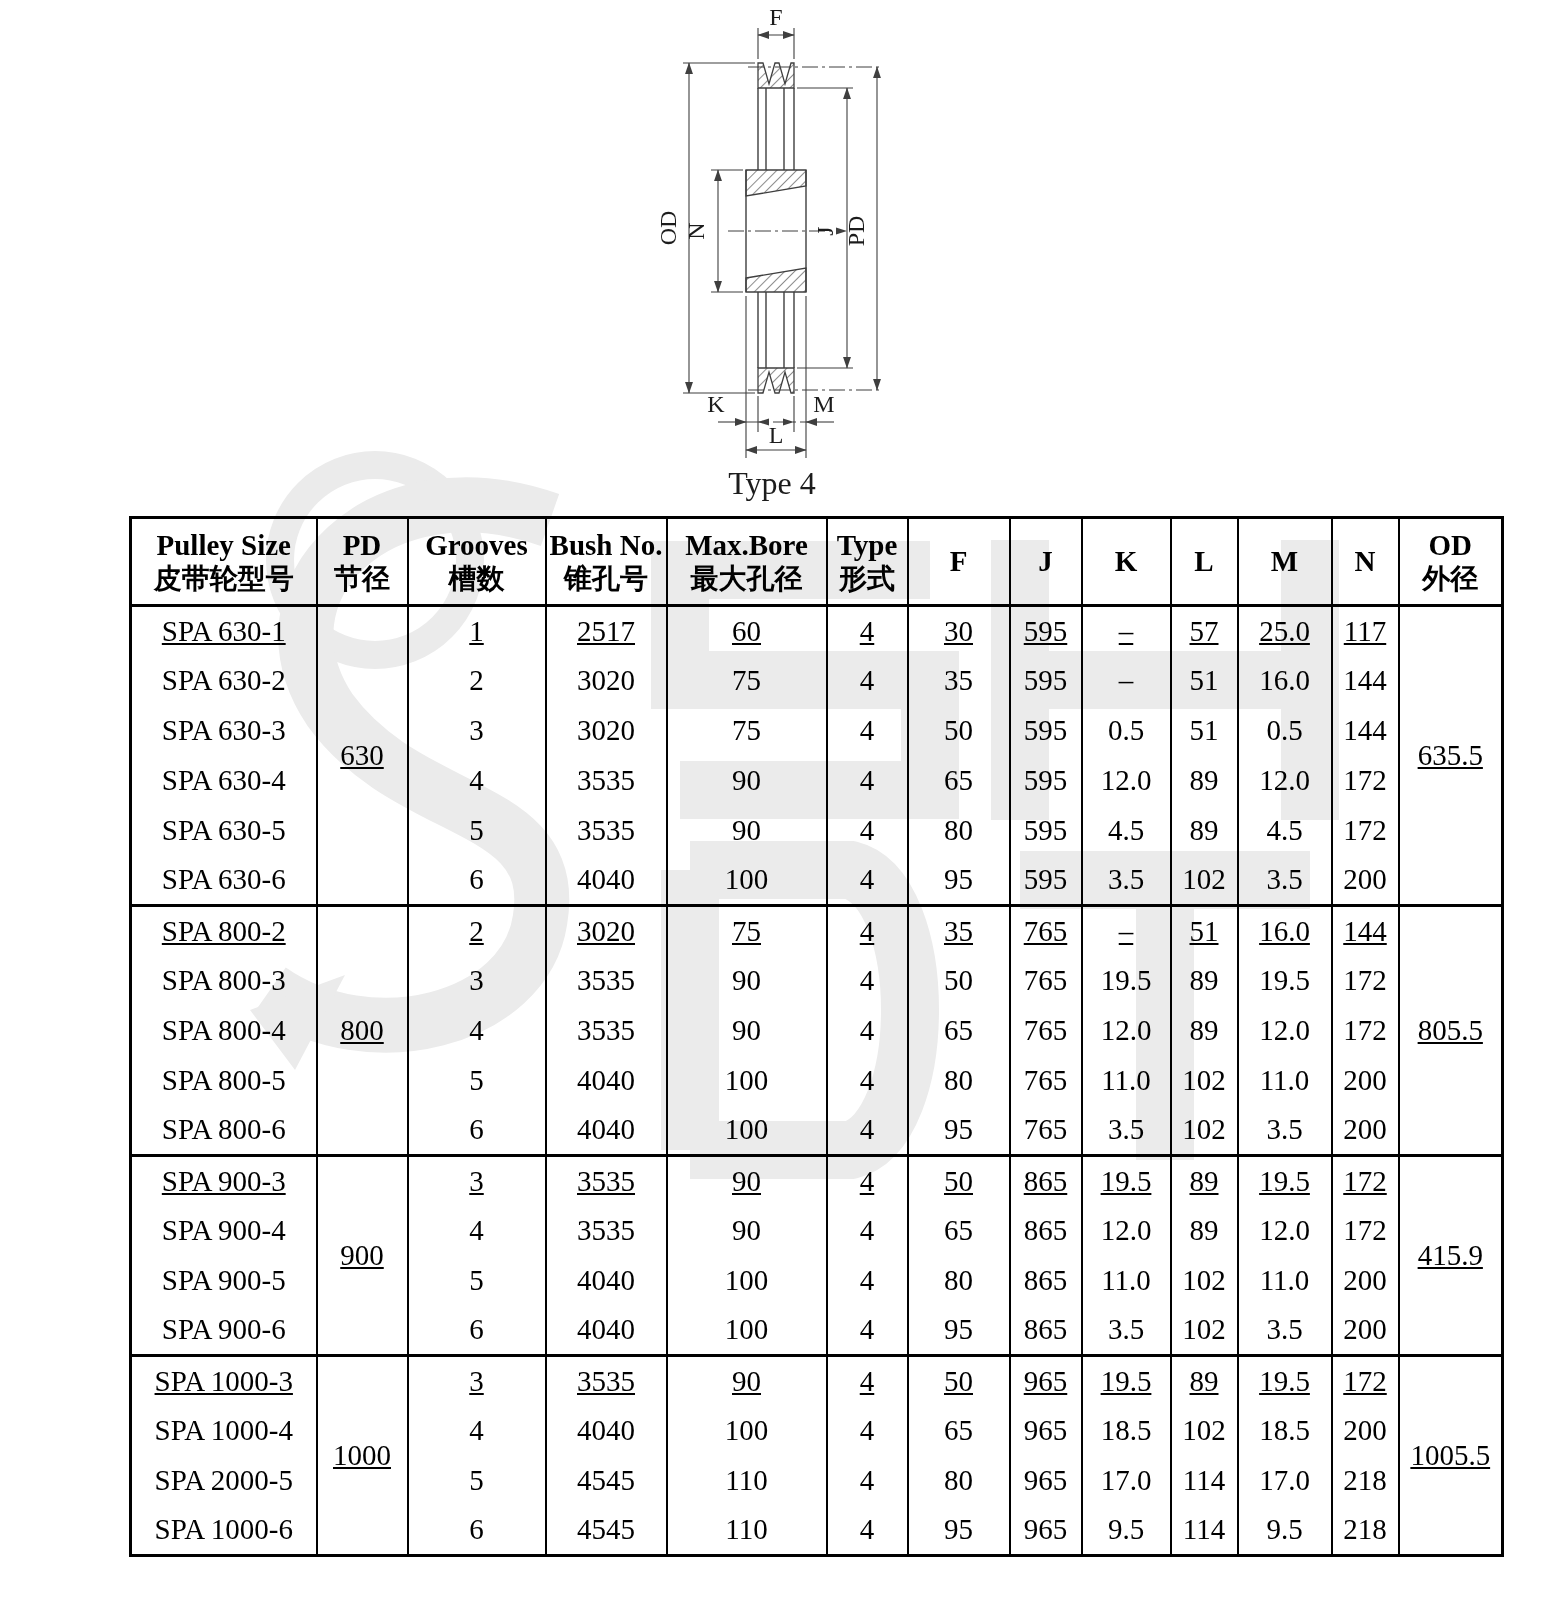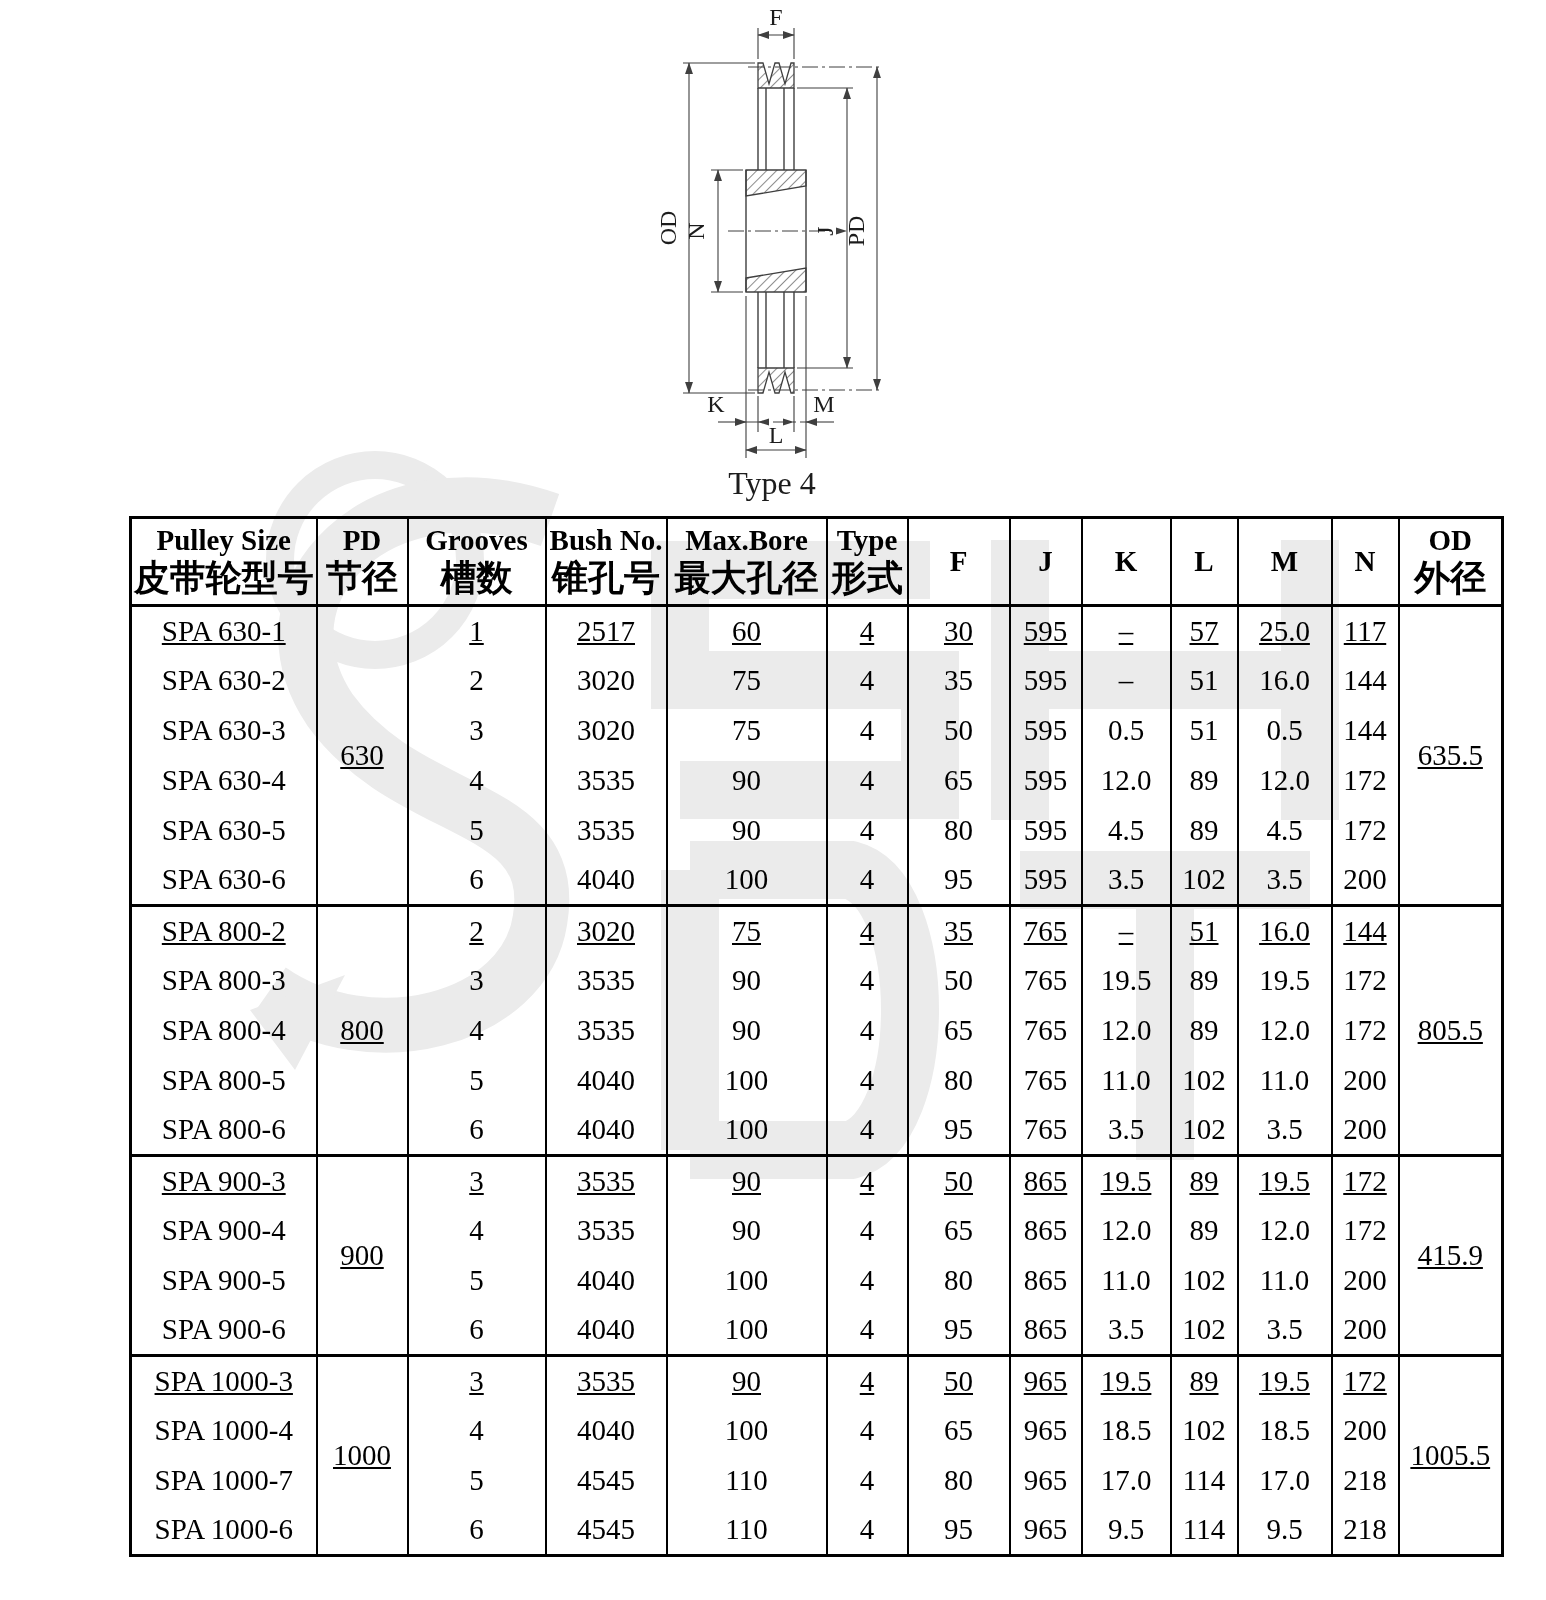--- a/index.html
+++ b/index.html
@@ -15,21 +15,21 @@
   .cap{font-family:"Liberation Serif", serif;font-size:32px;fill:#1c1c1c;}
   .ah{fill:#3f3f3f;stroke:none;}
 
   table.spec{position:absolute;left:88px;top:516px;width:1372px;z-index:1;
              border-collapse:collapse;table-layout:fixed;background:transparent;margin-left:41px;}
   table.spec{border:3px solid #000;}
   table.spec th, table.spec td{border-left:2px solid #000;padding:0;text-align:center;
              vertical-align:middle;background:transparent;}
   table.spec thead tr{height:88px;}
   table.spec th{border-bottom:3px solid #000;font-weight:bold;font-size:29px;line-height:1.18;}
-  table.spec th .zh{font-size:36px;}
+  table.spec th .zh{font-size:28px;}
   table.spec tbody tr{height:50px;}
   table.spec td{font-size:29px;font-weight:normal;}
   table.spec tr.group-first td{border-top:3px solid #000;text-decoration:underline;}
 </style>
 </head>
 <body>
 
 <div class="page">
 
   <svg class="watermark" width="1300" height="770" viewBox="0 0 1300 770">
@@ -397,21 +397,21 @@
           <td>100</td>
           <td>4</td>
           <td>65</td>
           <td>965</td>
           <td>18.5</td>
           <td>102</td>
           <td>18.5</td>
           <td>200</td>
         </tr>
         <tr>
-          <td>SPA 1000-7</td>
+          <td>SPA 2000-5</td>
           <td>5</td>
           <td>4545</td>
           <td>110</td>
           <td>4</td>
           <td>80</td>
           <td>965</td>
           <td>17.0</td>
           <td>114</td>
           <td>17.0</td>
           <td>218</td>

